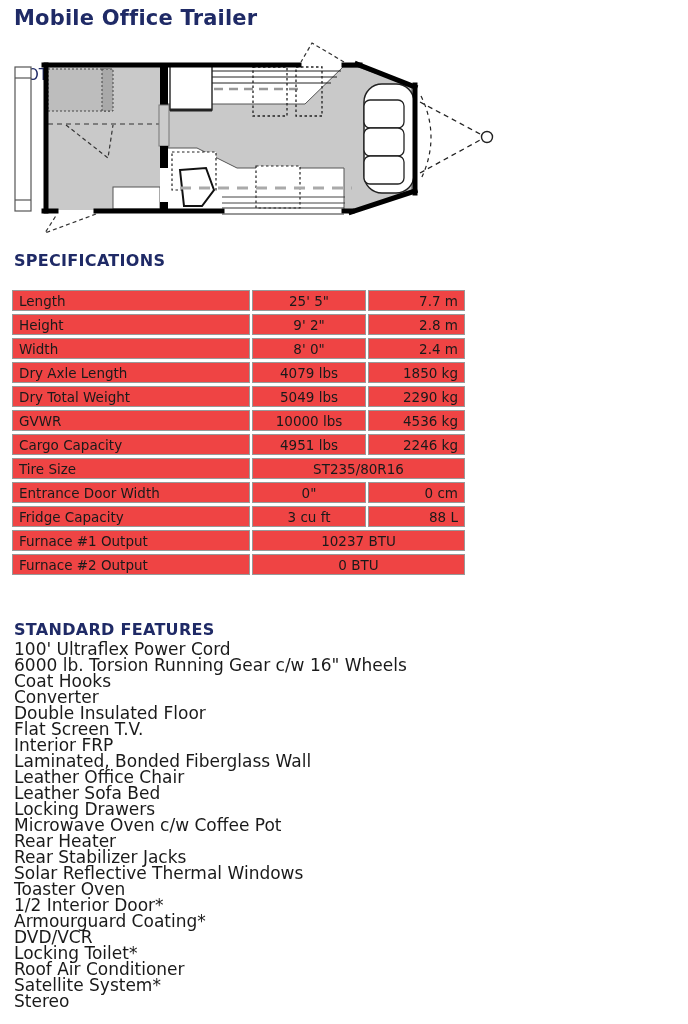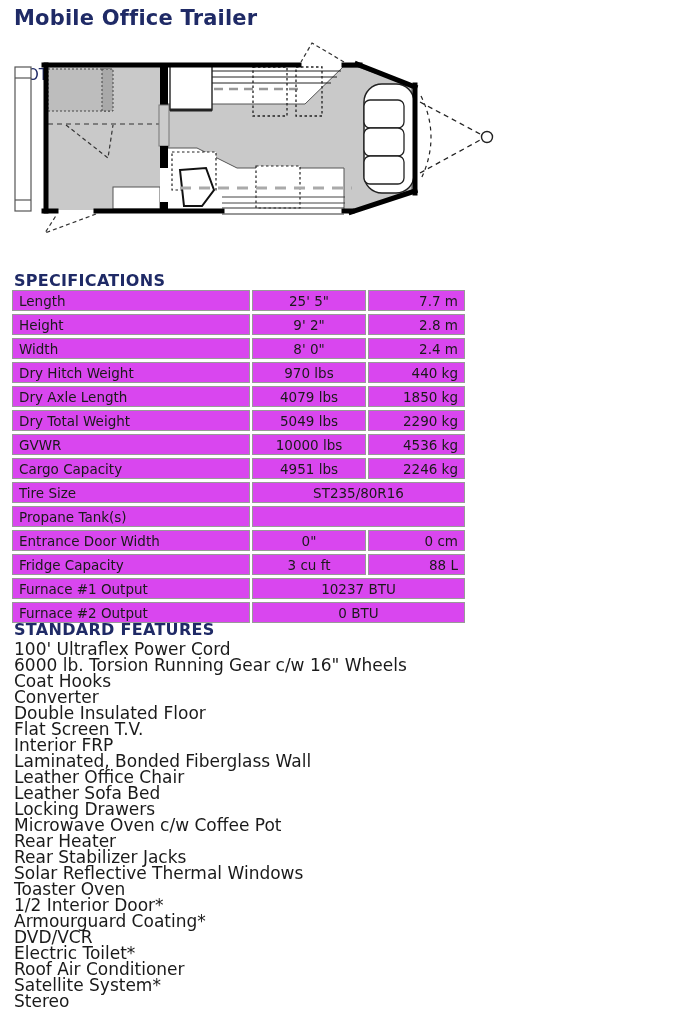--- a/index.html
+++ b/index.html
@@ -13,28 +13,28 @@
   
   .hdr{position:absolute;left:14px;top:6px;}
   .hdr .title{font-size:21px;font-weight:bold;color:#1f2a66;line-height:24px;letter-spacing:.2px;}
   .hdr .model{font-size:15px;font-weight:normal;color:#1f2a66;line-height:18px;margin-top:36px;}
 
   
   .plan{position:absolute;left:0;top:40px;width:688px;height:215px;}
 
   
   .sect-h{position:absolute;left:14px;font-size:16px;font-weight:bold;color:#1f2a66;letter-spacing:.3px;}
-  #spec-heading{top:251px;margin-top:20px;}
+  #spec-heading{top:251px;}
   #feat-heading{top:620px;}
 
   
   .spec-wrap{position:absolute;left:10px;top:287px;}
   table.spec{border-collapse:separate;border-spacing:2px 3px;}
   table.spec td{
-    border:1px solid #999999;background:#d946ef;
+    border:1px solid #999999;background:#ef4444;
     font-size:13.5px;height:19px;padding:0 6px;white-space:nowrap;
   }
   td.c-label{width:224px;text-align:left;}
   td.c-imp{width:100px;text-align:center;}
   td.c-met{width:83px;text-align:right;}
   td.c-span{text-align:center;}
 
   
   .features{position:absolute;left:14px;top:641px;font-size:17px;line-height:16px;}
   .features div{white-space:nowrap;}
@@ -149,25 +149,20 @@
             <td class="c-label">Height</td>
             <td class="c-imp">9' 2"</td>
             <td class="c-met">2.8 m</td>
           </tr>
           <tr>
             <td class="c-label">Width</td>
             <td class="c-imp">8' 0"</td>
             <td class="c-met">2.4 m</td>
           </tr>
           <tr>
-            <td class="c-label">Dry Hitch Weight</td>
-            <td class="c-imp">970 lbs</td>
-            <td class="c-met">440 kg</td>
-          </tr>
-          <tr>
             <td class="c-label">Dry Axle Length</td>
             <td class="c-imp">4079 lbs</td>
             <td class="c-met">1850 kg</td>
           </tr>
           <tr>
             <td class="c-label">Dry Total Weight</td>
             <td class="c-imp">5049 lbs</td>
             <td class="c-met">2290 kg</td>
           </tr>
           <tr>
@@ -176,24 +171,20 @@
             <td class="c-met">4536 kg</td>
           </tr>
           <tr>
             <td class="c-label">Cargo Capacity</td>
             <td class="c-imp">4951 lbs</td>
             <td class="c-met">2246 kg</td>
           </tr>
           <tr>
             <td class="c-label">Tire Size</td>
             <td class="c-span" colspan="2">ST235/80R16</td>
-          </tr>
-          <tr>
-            <td class="c-label">Propane Tank(s)</td>
-            <td class="c-span" colspan="2">&nbsp;</td>
           </tr>
           <tr>
             <td class="c-label">Entrance Door Width</td>
             <td class="c-imp">0"</td>
             <td class="c-met">0 cm</td>
           </tr>
           <tr>
             <td class="c-label">Fridge Capacity</td>
             <td class="c-imp">3 cu ft</td>
             <td class="c-met">88 L</td>
@@ -224,19 +215,19 @@
       <div>Leather Sofa Bed</div>
       <div>Locking Drawers</div>
       <div>Microwave Oven c/w Coffee Pot</div>
       <div>Rear Heater</div>
       <div>Rear Stabilizer Jacks</div>
       <div>Solar Reflective Thermal Windows</div>
       <div>Toaster Oven</div>
       <div>1/2 Interior Door*</div>
       <div>Armourguard Coating*</div>
       <div>DVD/VCR</div>
-      <div>Electric Toilet*</div>
+      <div>Locking Toilet*</div>
       <div>Roof Air Conditioner</div>
       <div>Satellite System*</div>
       <div>Stereo</div>
     </div>
 
 </div>
 
 </body></html>

